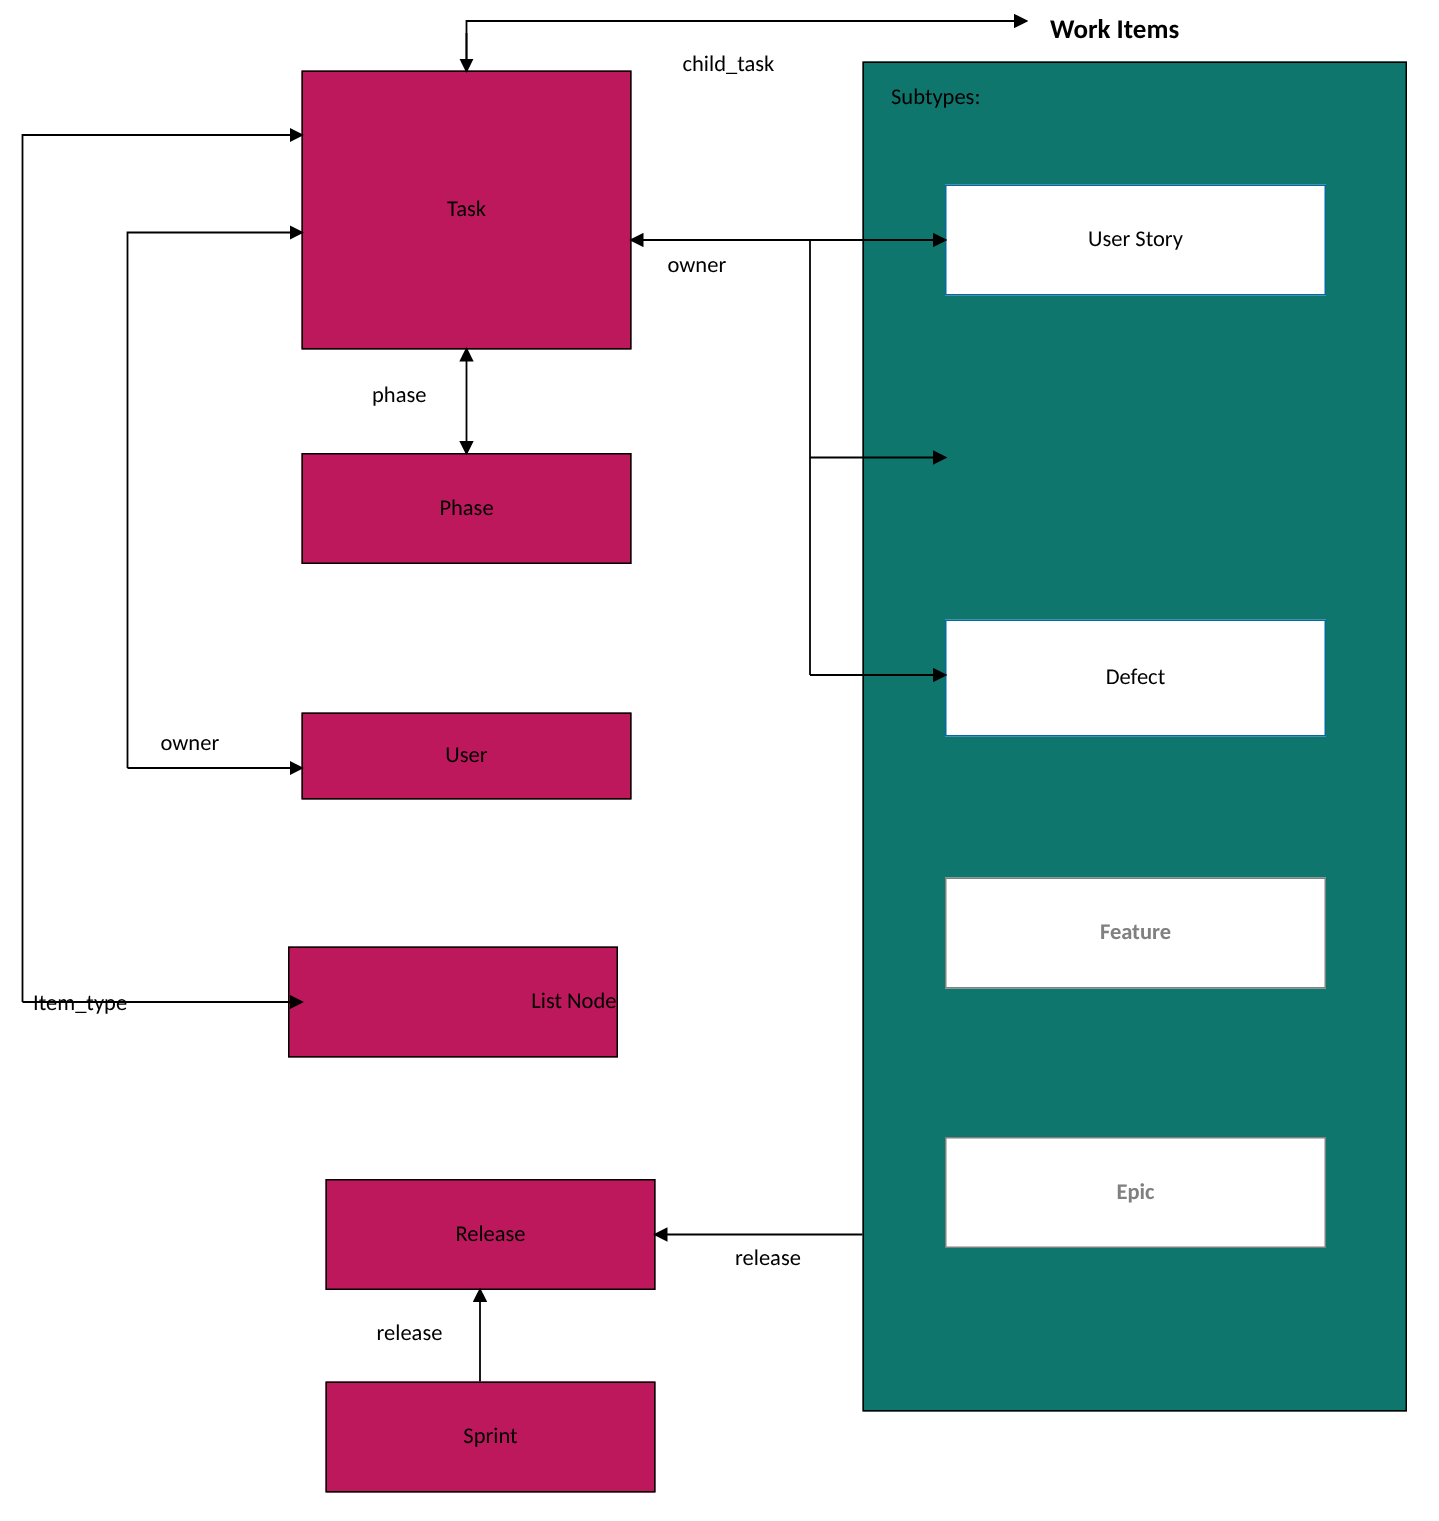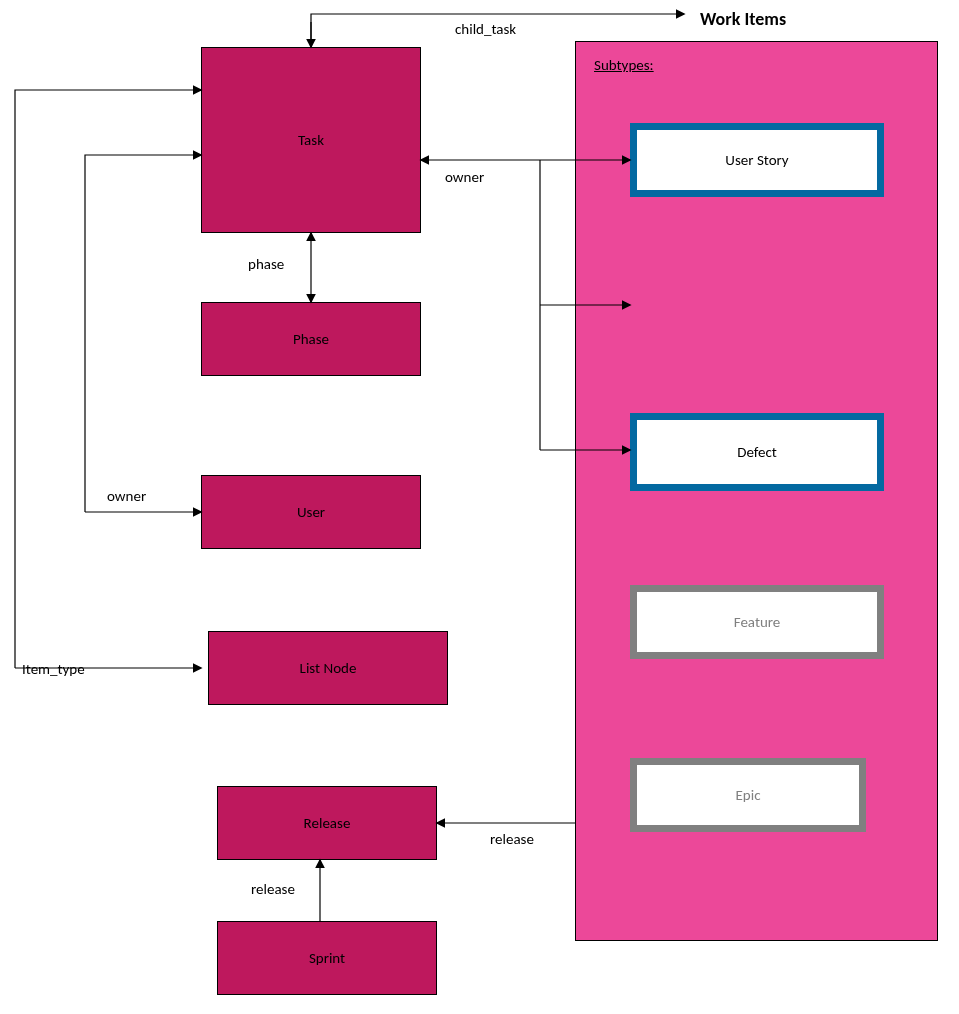--- a/index.html
+++ b/index.html
@@ -23,41 +23,41 @@
     align-items: center;
     justify-content: center;
     box-sizing: border-box;
     font-size: 15px;
   }
   .box.big {
     
   }
   .panel {
     position: absolute;
-    background: #ec4899;
+    background: #0f766e;
     border: 1px solid #000;
     box-sizing: border-box;
     padding: 14px 18px;
-    text-decoration: underline;
   }
   .panel .panel-title {
     font-size: 15px;
   }
   .sub-box {
     position: absolute;
     background: #ffffff;
-    border: 7px solid #0369a1;
+    border: 1px solid #0369a1;
     display: flex;
     align-items: center;
     justify-content: center;
     box-sizing: border-box;
   }
   .sub-box.gray {
     border-color: #808080;
     color: #808080;
+    font-weight: bold;
   }
   .label {
     position: absolute;
     font-size: 15px;
     white-space: nowrap;
   }
   .title {
     position: absolute;
     font-weight: bold;
     font-size: 18px;
@@ -84,34 +84,34 @@
 
   <div class="sub-box" style="left:630px; top:123px; width:254px; height:74px;">
     <span>User Story</span>
   </div>
   <div class="sub-box" style="left:630px; top:413px; width:254px; height:78px;">
     <span>Defect</span>
   </div>
   <div class="sub-box gray" style="left:630px; top:585px; width:254px; height:74px;">
     <span>Feature</span>
   </div>
-  <div class="sub-box gray" style="left:630px; top:758px; width:236px; height:74px;">
+  <div class="sub-box gray" style="left:630px; top:758px; width:254px; height:74px;">
     <span>Epic</span>
   </div>
 
   <div class="box big" style="left:201px; top:47px; width:220px; height:186px;">
     <span>Task</span>
   </div>
   <div class="box" style="left:201px; top:302px; width:220px; height:74px;">
     <span>Phase</span>
   </div>
-  <div class="box" style="left:201px; top:475px; width:220px; height:74px;">
+  <div class="box" style="left:201px; top:475px; width:220px; height:58px;">
     <span>User</span>
   </div>
-  <div class="box" style="left:208px; top:631px; width:240px; height:74px;">
+  <div class="box" style="left:192px; top:631px; width:220px; height:74px;justify-content:flex-end;">
     <span>List Node</span>
   </div>
   <div class="box" style="left:217px; top:786px; width:220px; height:74px;">
     <span>Release</span>
   </div>
   <div class="box" style="left:217px; top:921px; width:220px; height:74px;">
     <span>Sprint</span>
   </div>
 
   <svg class="arrows" viewBox="0 0 959 1014">
@@ -141,21 +141,21 @@
     <path d="M 85 512 L 201 512" fill="none" stroke="#000" stroke-width="1.2" marker-end="url(#arrow)"></path>
 
     <path d="M 15 668 L 15 90 L 201 90" fill="none" stroke="#000" stroke-width="1.2" marker-end="url(#arrow)"></path>
     <path d="M 15 668 L 201 668" fill="none" stroke="#000" stroke-width="1.2" marker-end="url(#arrow)"></path>
 
     <path d="M 575 823 L 437 823" fill="none" stroke="#000" stroke-width="1.2" marker-end="url(#arrow)"></path>
 
     <path d="M 320 921 L 320 860" fill="none" stroke="#000" stroke-width="1.2" marker-end="url(#arrow)"></path>
   </svg>
 
-  <div class="label" style="left:455px; top:20px;">child_task</div>
+  <div class="label" style="left:455px; top:34px;">child_task</div>
   <div class="label" style="left:445px; top:168px;">owner</div>
   <div class="label" style="left:248px; top:255px;">phase</div>
   <div class="label" style="left:92px; top:487px;margin-left:15px;">owner</div>
   <div class="label" style="left:22px; top:660px;">Item_type</div>
   <div class="label" style="left:490px; top:830px;">release</div>
   <div class="label" style="left:251px; top:880px;">release</div>
 
 </div>
 
 </body></html>

